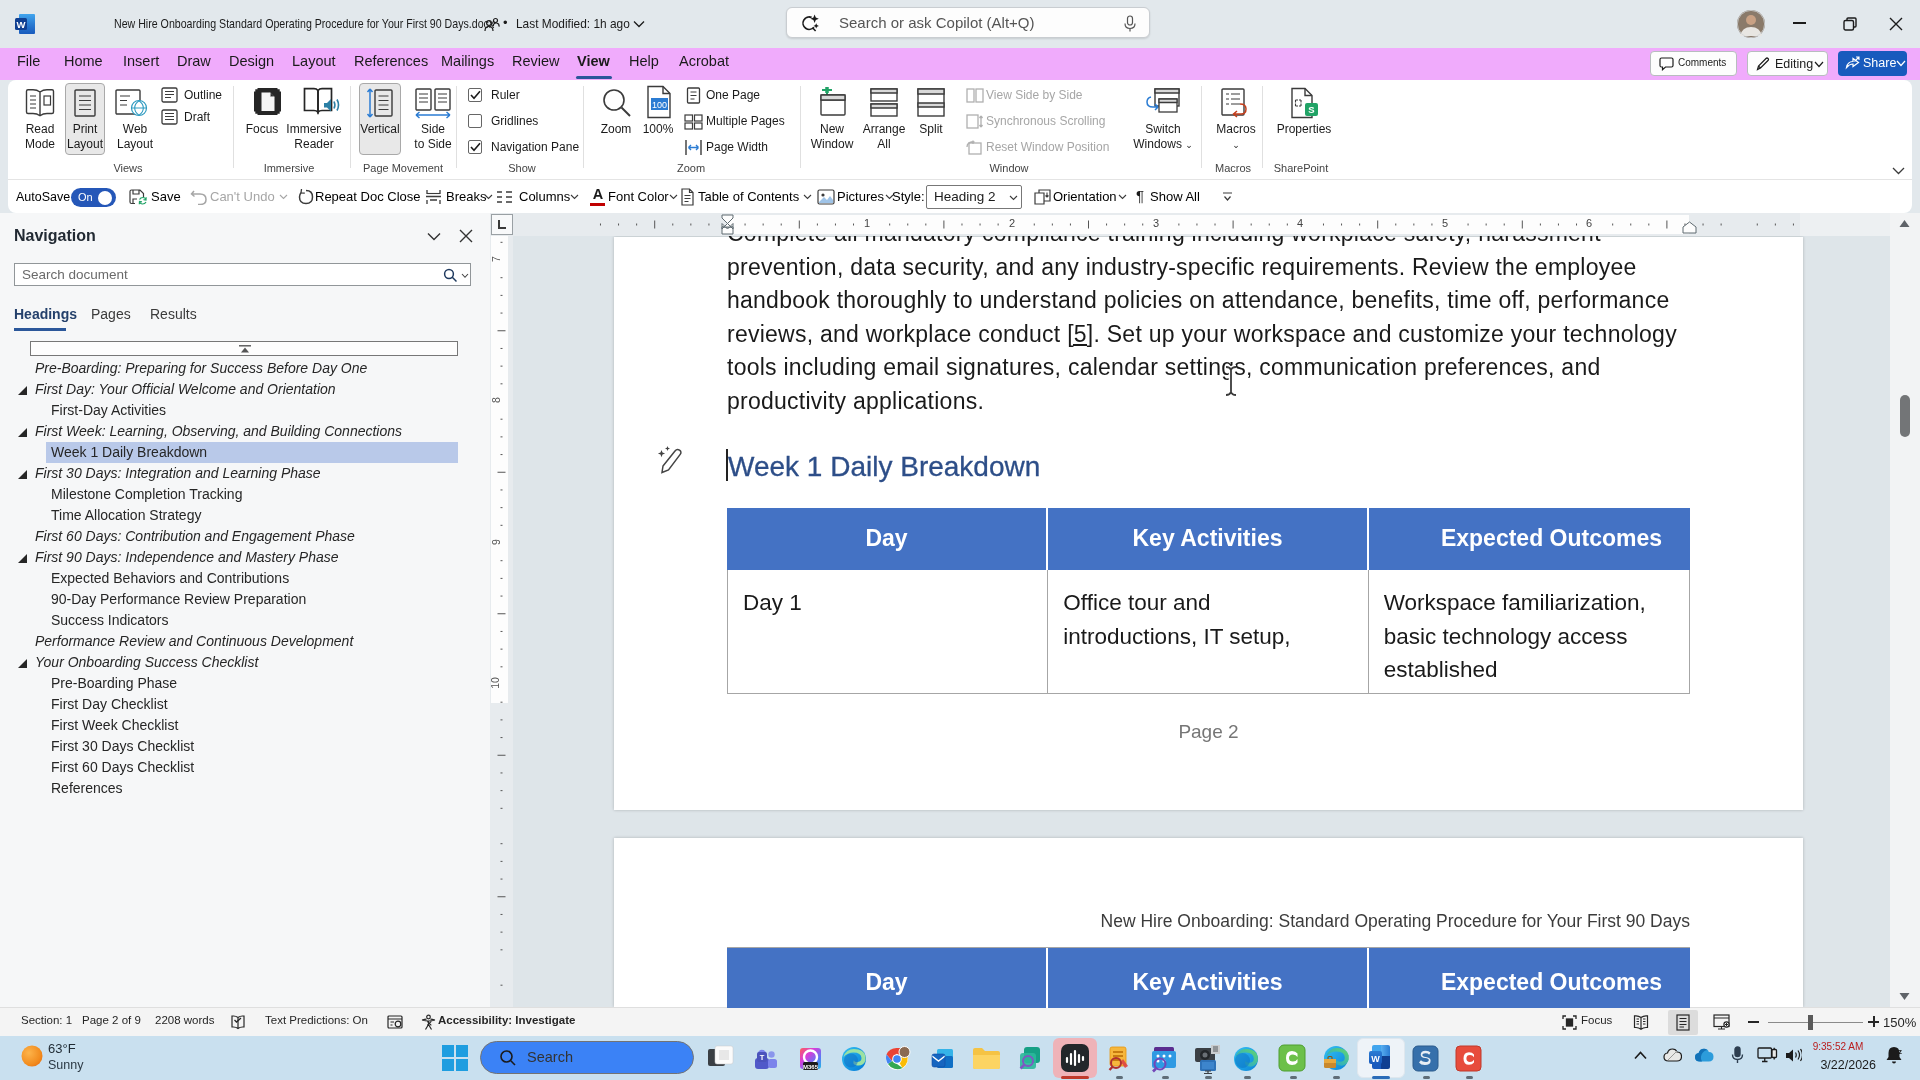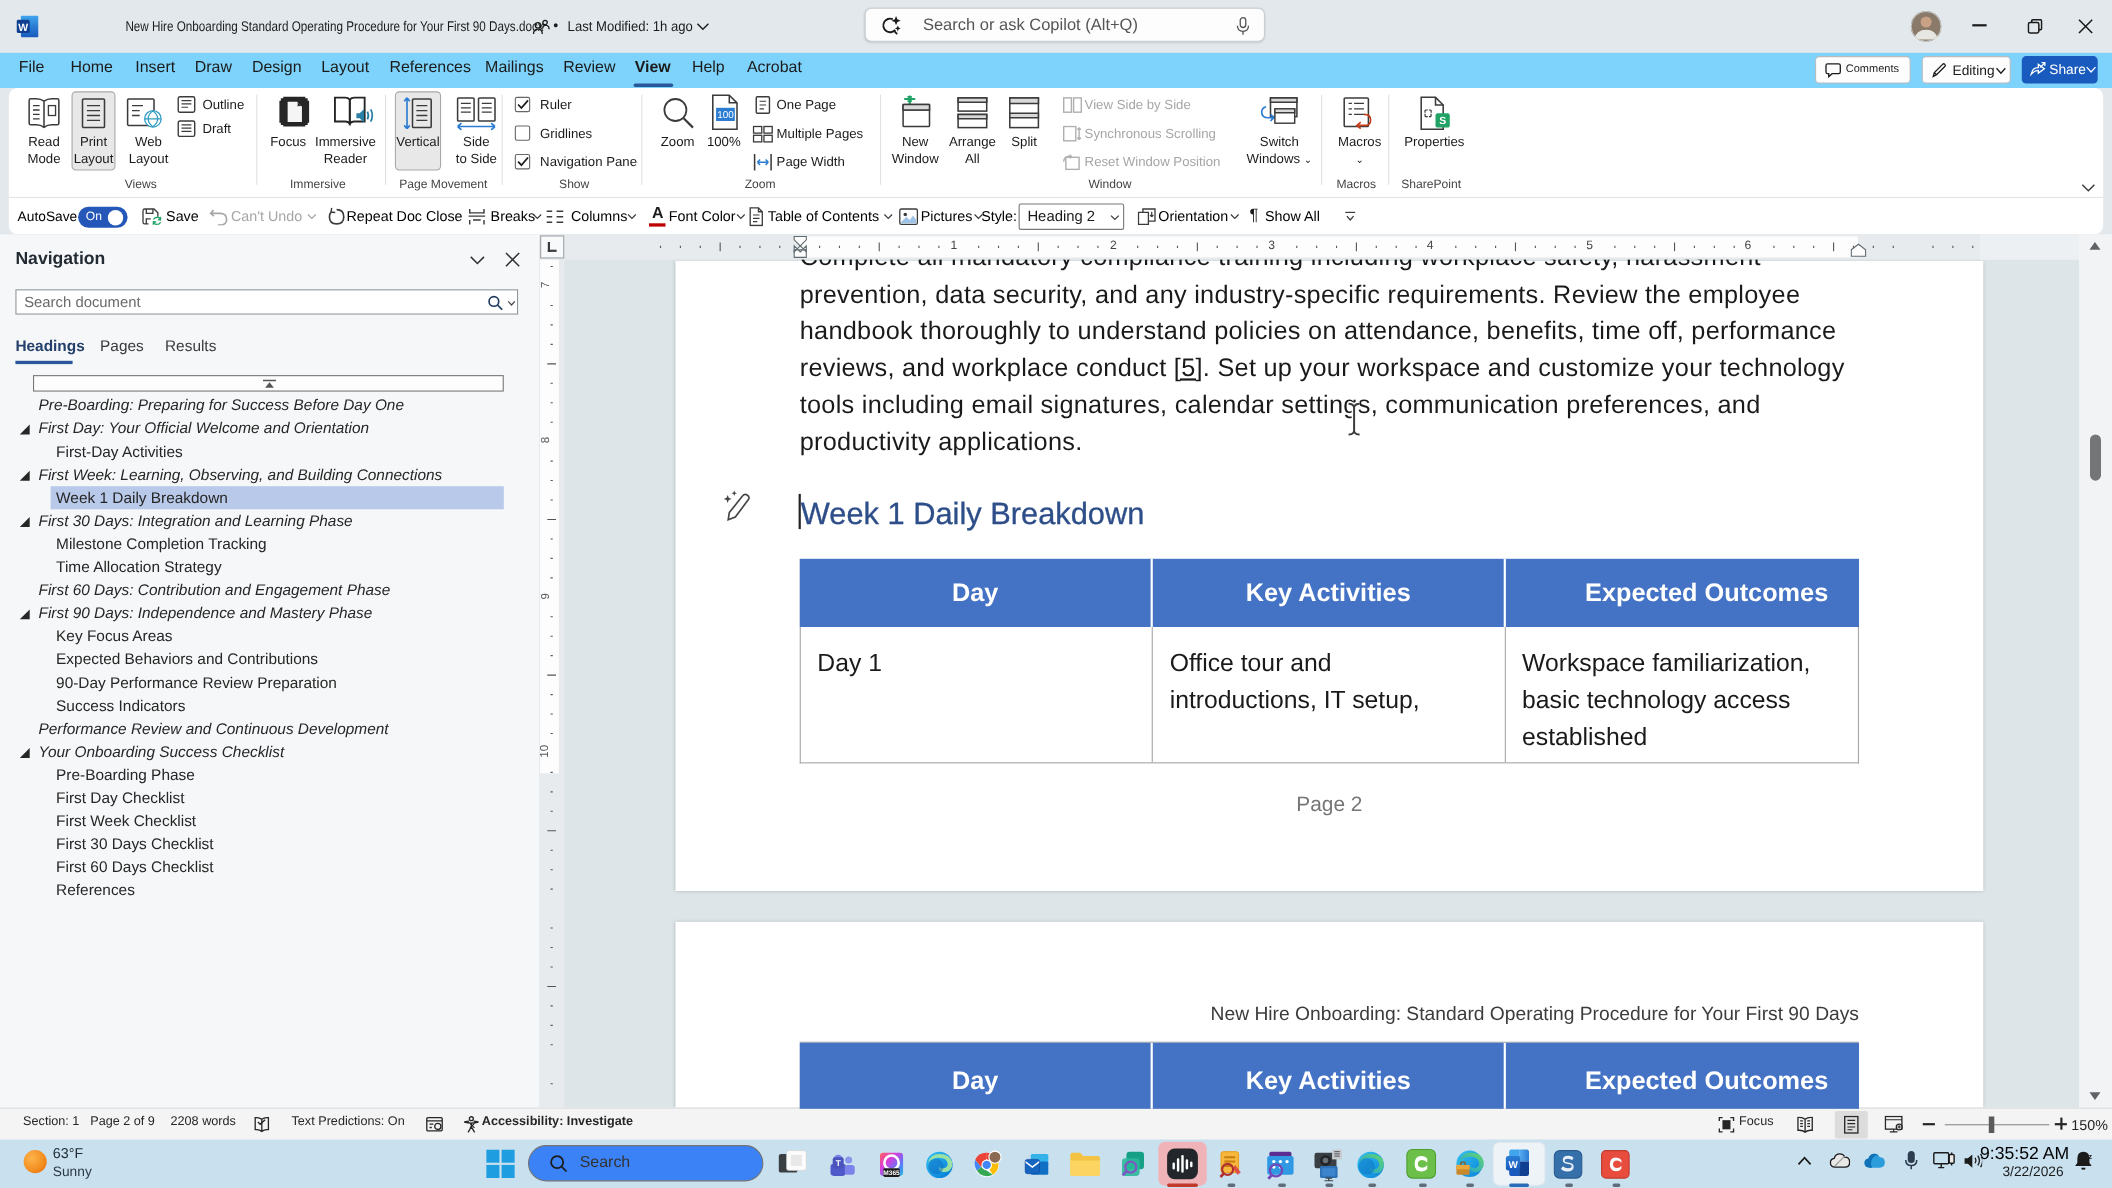--- a/index.html
+++ b/index.html
@@ -8,21 +8,21 @@
   .abs { position:absolute; }
 
   
   #titlebar { position:absolute; left:0; top:0; width:1920px; height:48px; background:#e2e8ec; }
   #doctitle { position:absolute; left:114px; top:16px; font-size:12.8px; color:#1b1b1b; transform:scaleX(0.83); transform-origin:0 0; }
   #lastmod { position:absolute; left:516px; top:16px; font-size:12.8px; color:#1b1b1b; transform:scaleX(0.93); transform-origin:0 0; }
   #searchbox { position:absolute; left:786px; top:7px; width:364px; height:31px; background:#fdfdfd; border:1px solid #c9cdd1; border-radius:6px; box-shadow:0 1px 2px rgba(0,0,0,.12); }
   #searchbox .stext { position:absolute; left:52px; top:6px; font-size:15px; color:#555; }
 
   
-  #menubar { position:absolute; left:0; top:48px; width:1920px; height:32px; background:#7dd3fc;text-align:center; }
+  #menubar { position:absolute; left:0; top:48px; width:1920px; height:32px; background:#f0abfc;text-align:center; }
   .mtab { position:absolute; top:5px; font-size:14.5px; color:#1b1b1b; }
   .mtab.active { font-weight:bold; }
 
   
   #ribbon { position:absolute; left:8px; top:80px; width:1904px; height:133px; background:#ffffff; border-radius:8px; }
   #ribbonrow1 { position:absolute; left:0; top:0; width:1904px; height:98px; }
   #ribbonrow2 { position:absolute; left:0; top:99px; width:1904px; height:34px; border-top:1px solid #e4e4e4; }
   .glabel { position:absolute; top:82px; font-size:11px; color:#444; width:160px; text-align:center; }
   .gsep { position:absolute; top:6px; width:1px; height:82px; background:#e0e0e0; }
   .biglabel { position:absolute; font-size:12px; color:#1b1b1b; text-align:center; line-height:15px; }
@@ -480,21 +480,20 @@
       <div class="nrow"><span class="nt1">Pre-Boarding: Preparing for Success Before Day One</span></div>
       <div class="nrow"><span class="ntri"></span><span class="nt1">First Day: Your Official Welcome and Orientation</span></div>
       <div class="nrow"><span class="nt2">First-Day Activities</span></div>
       <div class="nrow"><span class="ntri"></span><span class="nt1">First Week: Learning, Observing, and Building Connections</span></div>
       <div class="nrow sel"><span class="nt2">Week 1 Daily Breakdown</span></div>
       <div class="nrow"><span class="ntri"></span><span class="nt1">First 30 Days: Integration and Learning Phase</span></div>
       <div class="nrow"><span class="nt2">Milestone Completion Tracking</span></div>
       <div class="nrow"><span class="nt2">Time Allocation Strategy</span></div>
       <div class="nrow"><span class="nt1">First 60 Days: Contribution and Engagement Phase</span></div>
       <div class="nrow"><span class="ntri"></span><span class="nt1">First 90 Days: Independence and Mastery Phase</span></div>
-      <div class="nrow"><span class="nt2">Key Focus Areas</span></div>
       <div class="nrow"><span class="nt2">Expected Behaviors and Contributions</span></div>
       <div class="nrow"><span class="nt2">90-Day Performance Review Preparation</span></div>
       <div class="nrow"><span class="nt2">Success Indicators</span></div>
       <div class="nrow"><span class="nt1">Performance Review and Continuous Development</span></div>
       <div class="nrow"><span class="ntri"></span><span class="nt1">Your Onboarding Success Checklist</span></div>
       <div class="nrow"><span class="nt2">Pre-Boarding Phase</span></div>
       <div class="nrow"><span class="nt2">First Day Checklist</span></div>
       <div class="nrow"><span class="nt2">First Week Checklist</span></div>
       <div class="nrow"><span class="nt2">First 30 Days Checklist</span></div>
       <div class="nrow"><span class="nt2">First 60 Days Checklist</span></div>
@@ -965,20 +964,20 @@
   <svg class="abs" style="left:1757px;top:11px" width="21" height="17" viewBox="0 0 21 17" fill="none" stroke="#1b1b1b" stroke-width="1.3">
     <rect x="1" y="1" width="13.5" height="10" rx="1"></rect>
     <path d="M5 14.5 L10.5 14.5 M7.75 11 L7.75 14.5"></path>
     <rect x="15" y="2.5" width="4.5" height="8" rx="1" fill="#e8e8e6"></rect>
     <path d="M17.2 0.8 L17.2 2.5 M17.2 10.5 L17.2 12.5"></path>
   </svg>
   <svg class="abs" style="left:1785px;top:12px" width="17" height="15" viewBox="0 0 17 15" fill="none" stroke="#1b1b1b" stroke-width="1.3">
     <path d="M1 5 L4 5 L8 1.5 L8 13.5 L4 10 L1 10 z" fill="#1b1b1b" stroke="none"></path>
     <path d="M10.5 4.5 q1.5 2.5 0 5 M13 2.5 q3 4.5 0 9 M15.5 1 q4 6 0 12" stroke-width="1.2"></path>
   </svg>
-  <div class="abs" style="left:1800px;top:5px;width:76px;text-align:center;font-size:16px;color:#000000;white-space:nowrap">9:35:52 AM</div>
+  <div class="abs" style="left:1800px;top:5px;width:76px;text-align:center;font-size:10px;color:#b91c1c;white-space:nowrap">9:35:52 AM</div>
   <div class="abs" style="left:1800px;top:22px;width:76px;text-align:right;font-size:12.5px;color:#1b1b1b;white-space:nowrap">3/22/2026</div>
   <svg class="abs" style="left:1886px;top:10px" width="17" height="19" viewBox="0 0 17 19">
     <path d="M8 1 q5.5 0 5.5 6 L13.5 11 L15.5 14 L0.5 14 L2.5 11 L2.5 7 q0 -6 5.5 -6 z" fill="#1b1b1b"></path>
     <path d="M6 15.5 q0 2 2 2 q2 0 2 -2 z" fill="#1b1b1b"></path>
     <text x="12.5" y="8" font-size="7" font-weight="bold" fill="#1b1b1b" font-family="Liberation Sans">z</text>
   </svg>
 </div>
 
 </body></html>

